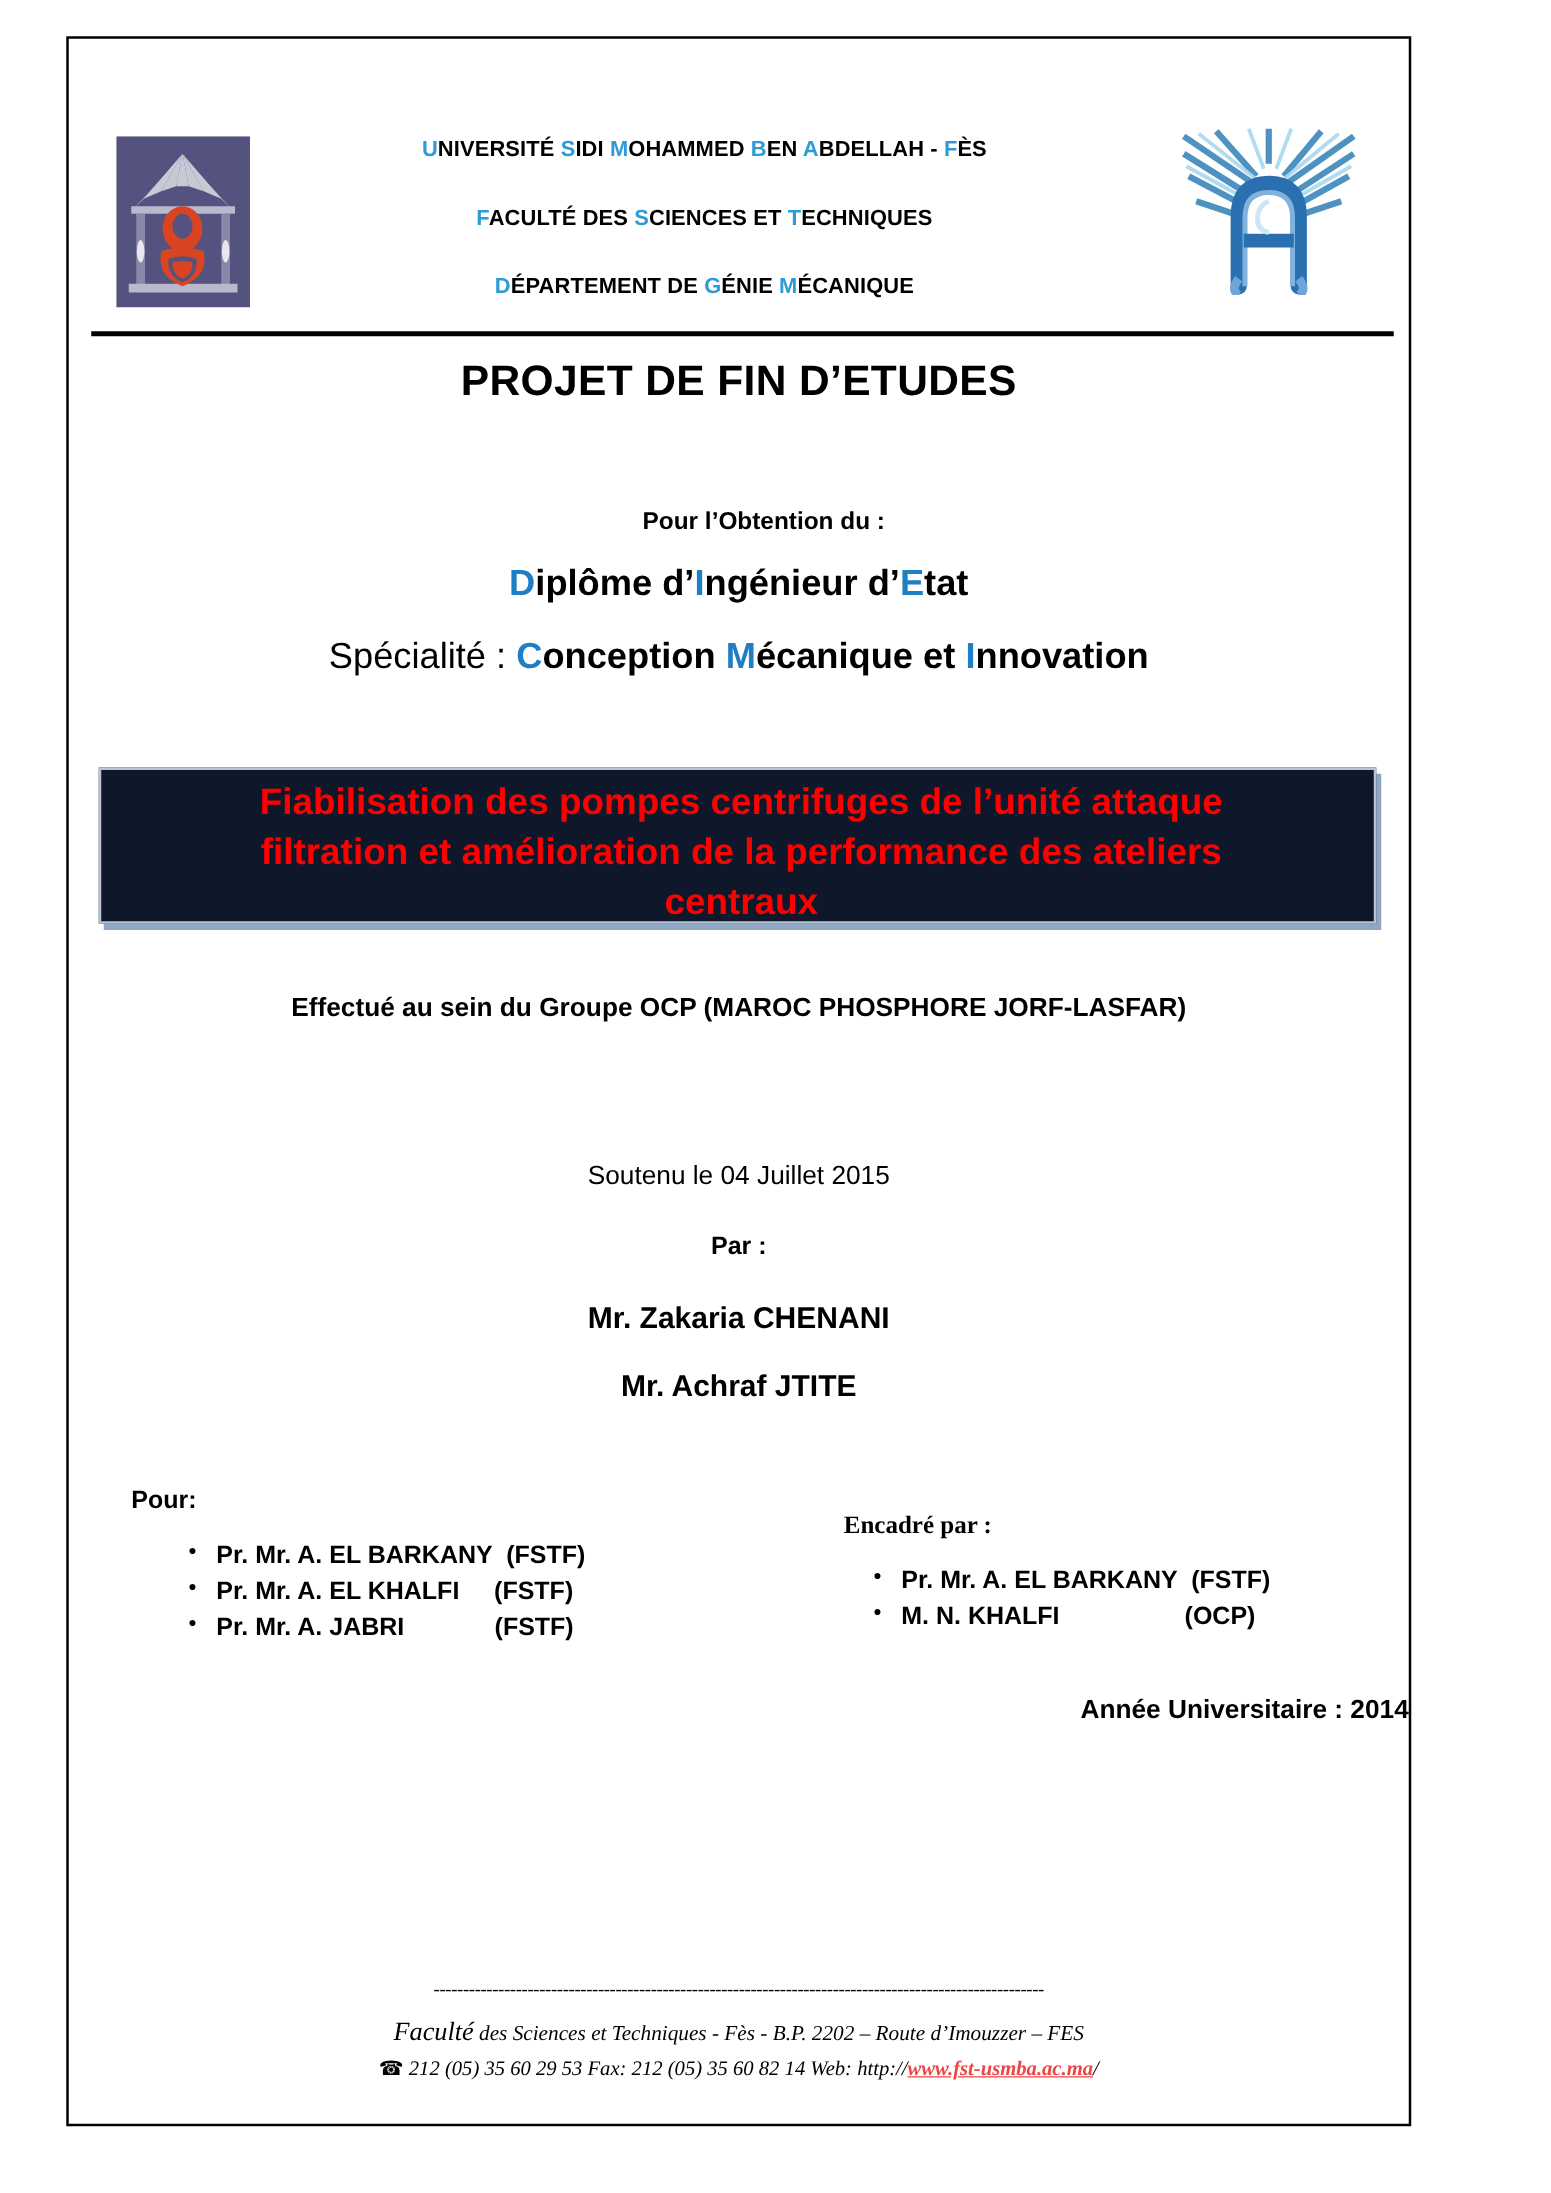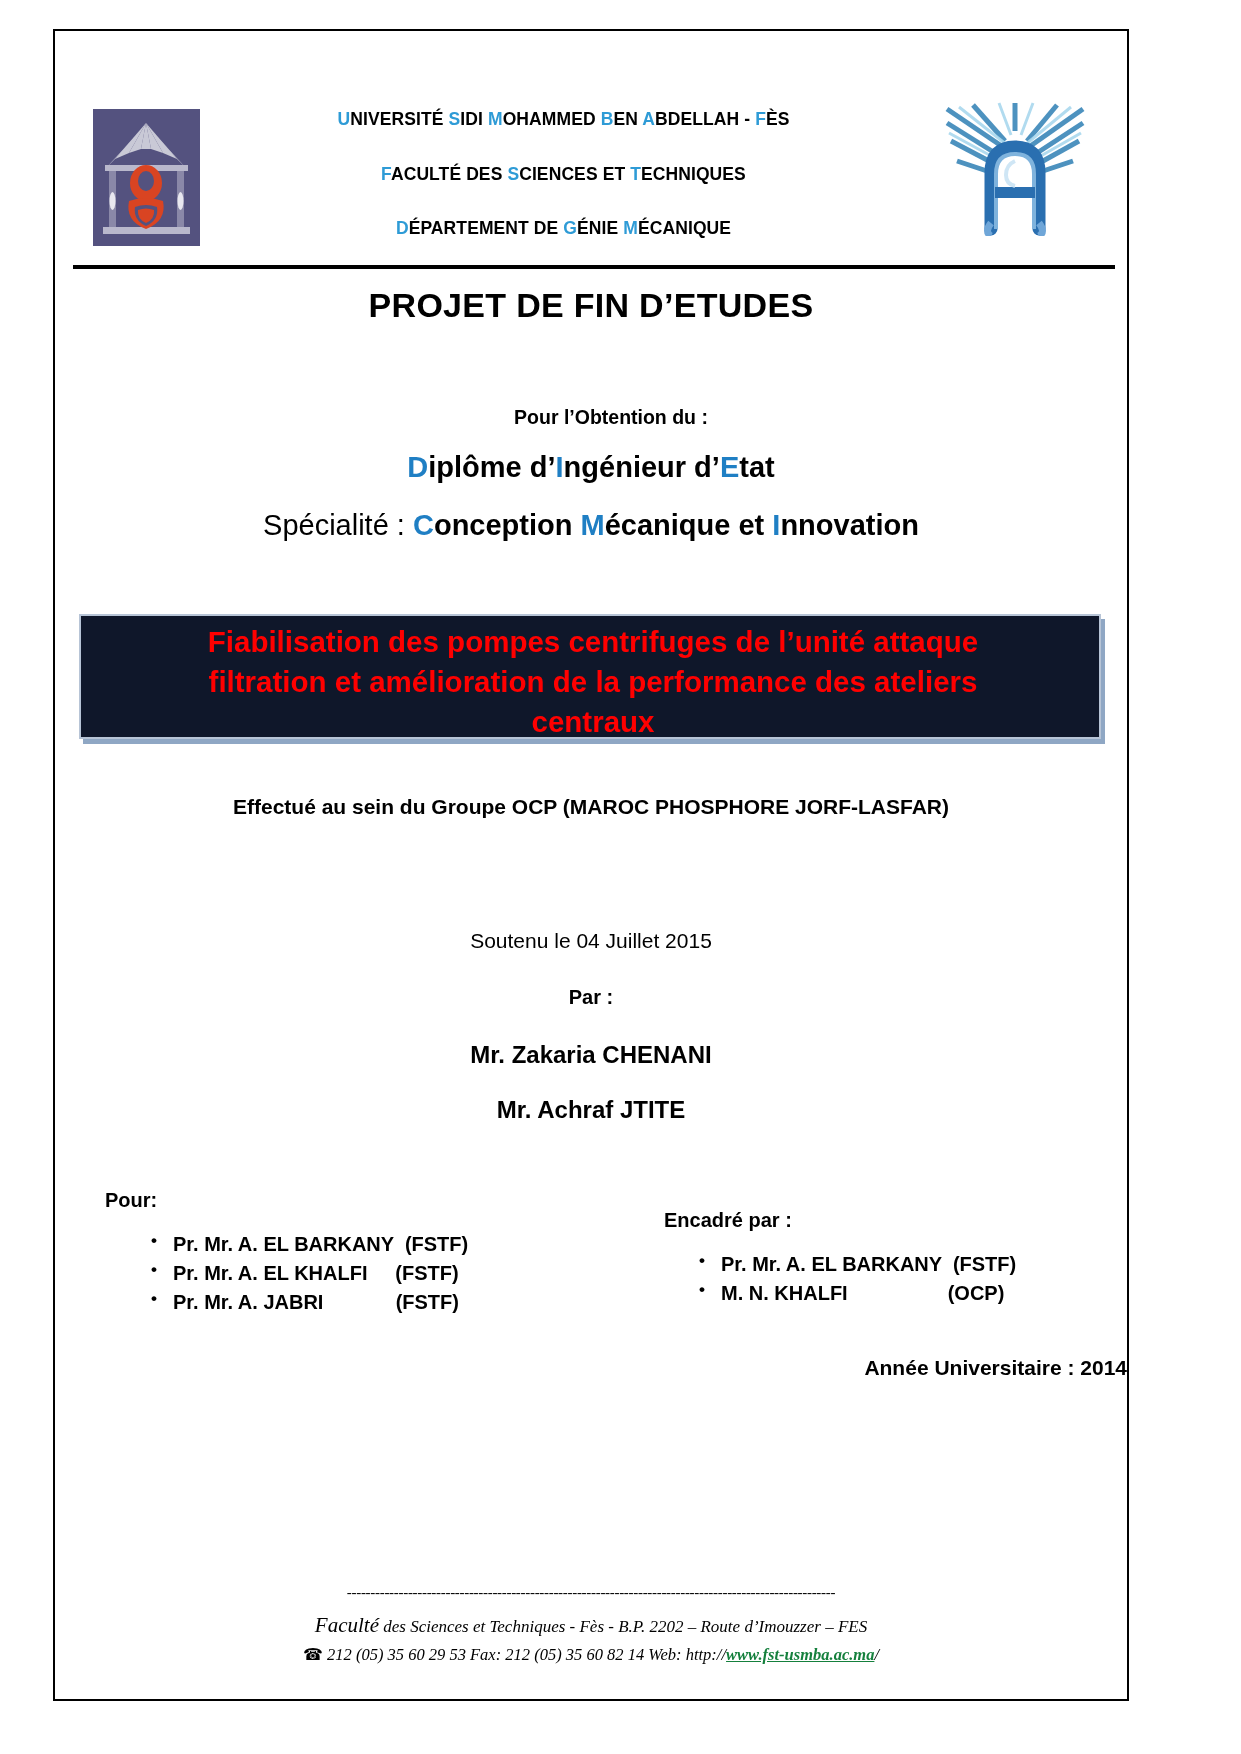--- a/index.html
+++ b/index.html
@@ -215,21 +215,21 @@
     white-space: pre;
   }
   .people-list li::before {
     content: "\2022";
     position: absolute;
     left: 40px;
     top: -1px;
     font-size: 17px;
   }
   #jury-block .people-list { margin-left: 6px; }
-  #encadre-block .col-heading { margin-left: 17px; }
+  #encadre-block .col-heading { margin-left: 28px; font-family: Liberation Serif, serif; }
   #encadre-block .people-list li { padding-left: 74px; }
   #encadre-block .people-list li::before { left: 52px; }
 
   #annee {
     position: absolute;
     left: 0; right: 0;
     top: 1325px;
     text-align: right;
     font-size: 21px;
     font-weight: bold;
@@ -259,21 +259,21 @@
     margin-bottom: 7px;
   }
   #footer-line1 .fac { font-size: 21px; }
   #footer-line2 {
     text-align: center;
     font-family: "Liberation Serif", serif;
     font-style: italic;
     font-size: 16.5px;
   }
   #footer-line2 .weblink {
-    color: #15803d;
+    color: #ef4444;
     font-weight: bold;
     text-decoration: underline;
   }
   .phone-glyph {
     font-family: "DejaVu Sans", sans-serif;
     font-style: normal;
     font-size: 16px;
   }
 
   

